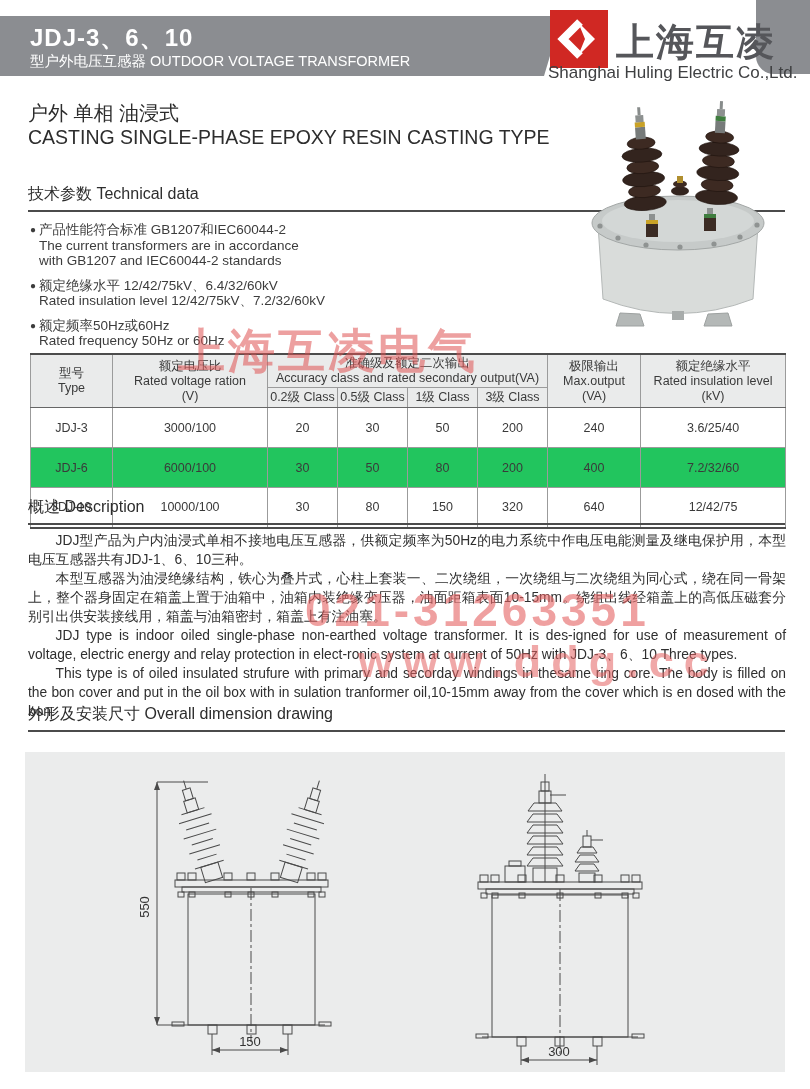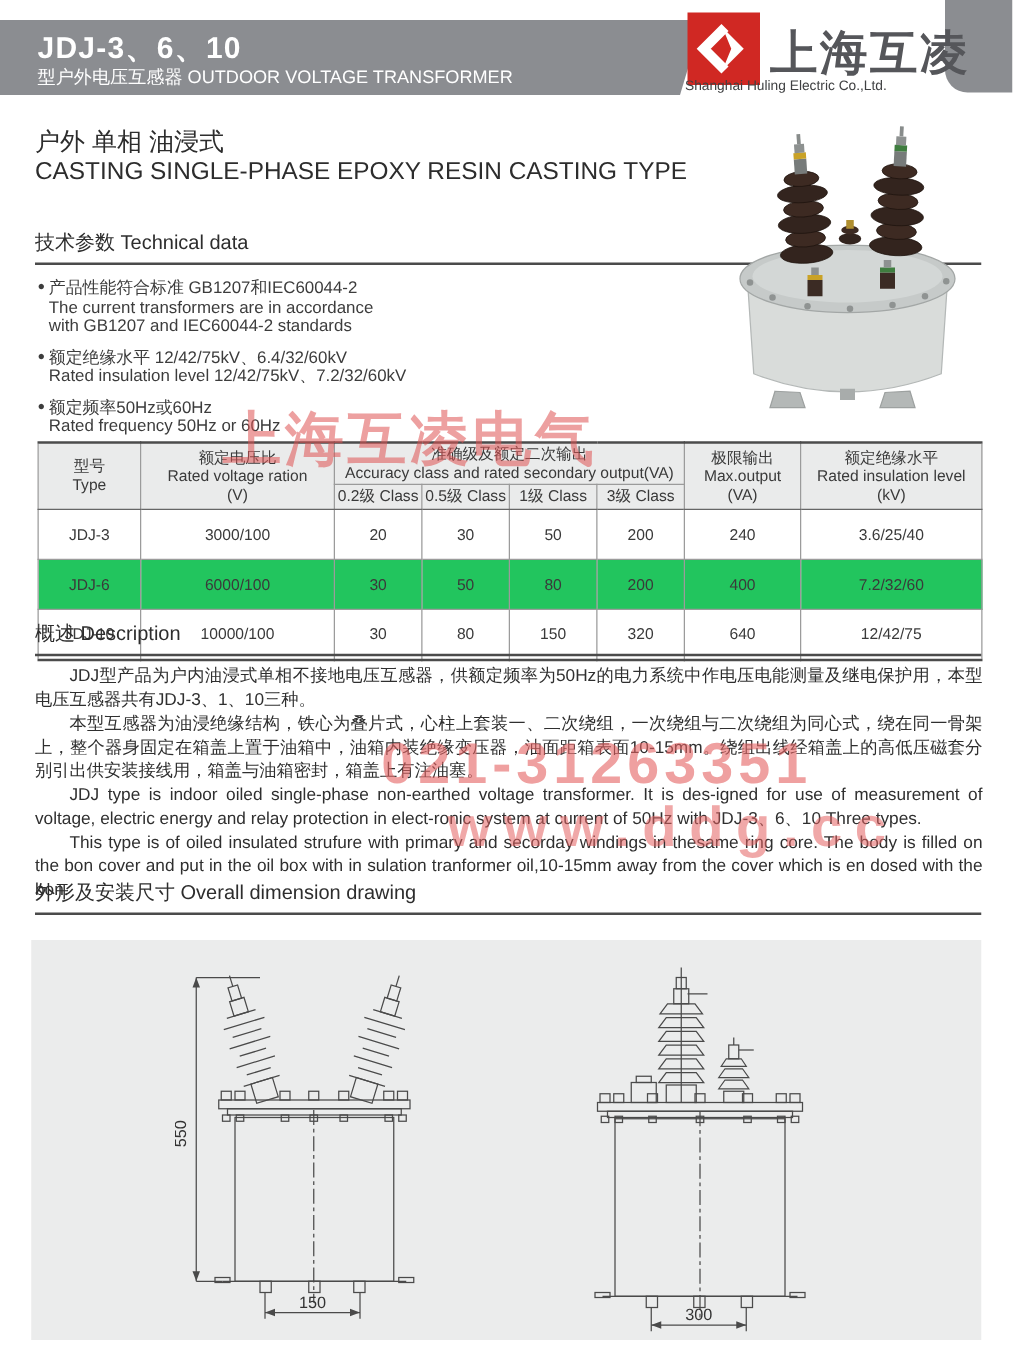--- a/index.html
+++ b/index.html
@@ -8,21 +8,21 @@
     font-family:"Liberation Sans","DejaVu Sans",sans-serif;color:#333;
   }
   
   .header-bar{position:absolute;left:0;top:16px;width:562px;height:60px;background:#8b8d91;
     clip-path:polygon(0 0,562px 0,544px 60px,0 60px);}
   .hb-model{position:absolute;left:30px;top:6px;font-size:24px;font-weight:bold;color:#fff;letter-spacing:1px;white-space:nowrap;}
   .hb-sub{position:absolute;left:30px;top:36px;font-size:14.5px;color:#fff;white-space:nowrap;}
   .header-corner{position:absolute;right:0;top:0;width:54px;height:74px;background:#8b8d91;border-bottom-left-radius:18px;}
   .logo-square{position:absolute;left:550px;top:10px;width:58px;height:58px;background:#d02823;}
   .logo-cn{position:absolute;left:616px;top:17px;font-size:38px;font-weight:600;color:#55565a;letter-spacing:2px;white-space:nowrap;}
-  .logo-en{position:absolute;left:548px;top:63px;font-size:11px;color:#3f4042;white-space:nowrap;}
+  .logo-en{position:absolute;left:548px;top:63px;font-size:17px;color:#3f4042;white-space:nowrap;}
   
   .intro-cn{position:absolute;left:28px;top:100px;font-size:20px;color:#2d2d2d;}
   .intro-en{position:absolute;left:28px;top:126px;font-size:19.5px;color:#2d2d2d;white-space:nowrap;}
   
   .sec-heading{position:absolute;left:28px;width:757px;font-size:16px;color:#2d2d2d;
     border-bottom:2px solid #4b4b4b;padding-bottom:5px;white-space:nowrap;}
   #tech-heading{top:184px;} #desc-heading{top:497px;} #dim-heading{top:704px;}
   
   .bullets{position:absolute;left:30px;top:222px;font-size:13.5px;line-height:15.5px;color:#3c3c3c;width:420px;}
   .bullet{display:flex;margin-bottom:9px;}
@@ -234,21 +234,21 @@
     </tbody>
   </table>
 </div>
 
 <div class="wm wm1">上海互凌电气</div>
 <div class="wm wm2">021-31263351</div>
 <div class="wm wm3">www.ddg.cc</div>
 
 <div class="sec-heading" id="desc-heading">概述 Description</div>
 <div class="desc-text">
-  <p>JDJ型产品为户内油浸式单相不接地电压互感器，供额定频率为50Hz的电力系统中作电压电能测量及继电保护用，本型电压互感器共有JDJ-3、1、10三种。</p>
+  <p>JDJ型产品为户内油浸式单相不接地电压互感器，供额定频率为50Hz的电力系统中作电压电能测量及继电保护用，本型电压互感器共有JDJ-1、6、10三种。</p>
   <p>本型互感器为油浸绝缘结构，铁心为叠片式，心柱上套装一、二次绕组，一次绕组与二次绕组为同心式，绕在同一骨架上，整个器身固定在箱盖上置于油箱中，油箱内装绝缘变压器，油面距箱表面10-15mm。绕组出线经箱盖上的高低压磁套分别引出供安装接线用，箱盖与油箱密封，箱盖上有注油塞。</p>
   <p>JDJ type is indoor oiled single-phase non-earthed voltage transformer. It is des-igned for use of measurement of voltage, electric energy and relay protection in elect-ronic system at current of 50Hz with JDJ-3、6、10 Three types.</p>
   <p>This type is of oiled insulated strufure with primary and secorday windings in thesame ring core. The body is filled on the bon cover and put in the oil box with in sulation tranformer oil,10-15mm away from the cover which is en dosed with the bon.</p>
 </div>
 
 <div class="sec-heading" id="dim-heading">外形及安装尺寸  Overall dimension drawing</div>
 
 <div class="panel">
 
   <svg id="front-view" width="230" height="305" viewBox="0 0 230 305">

